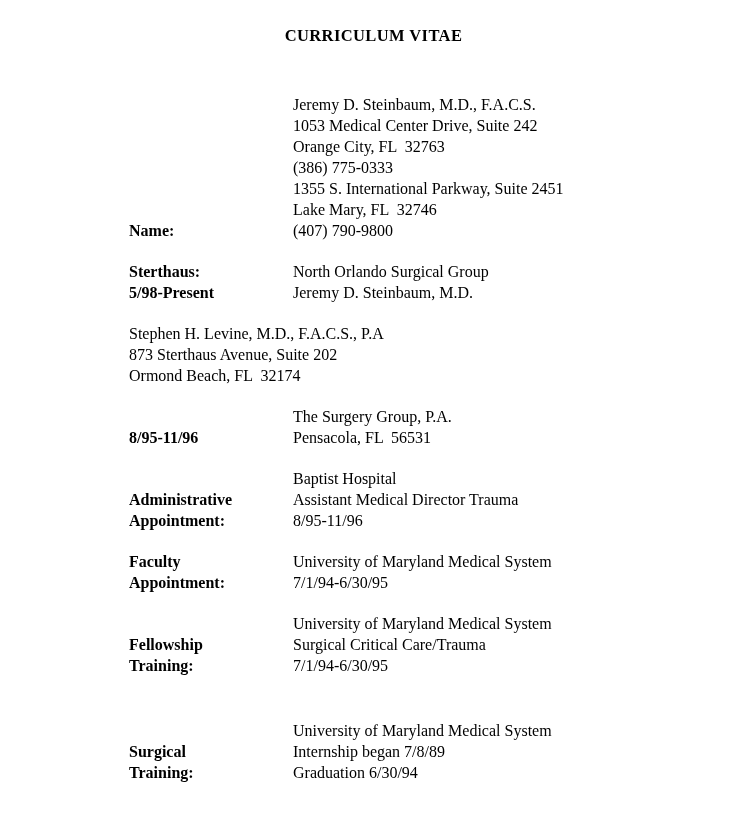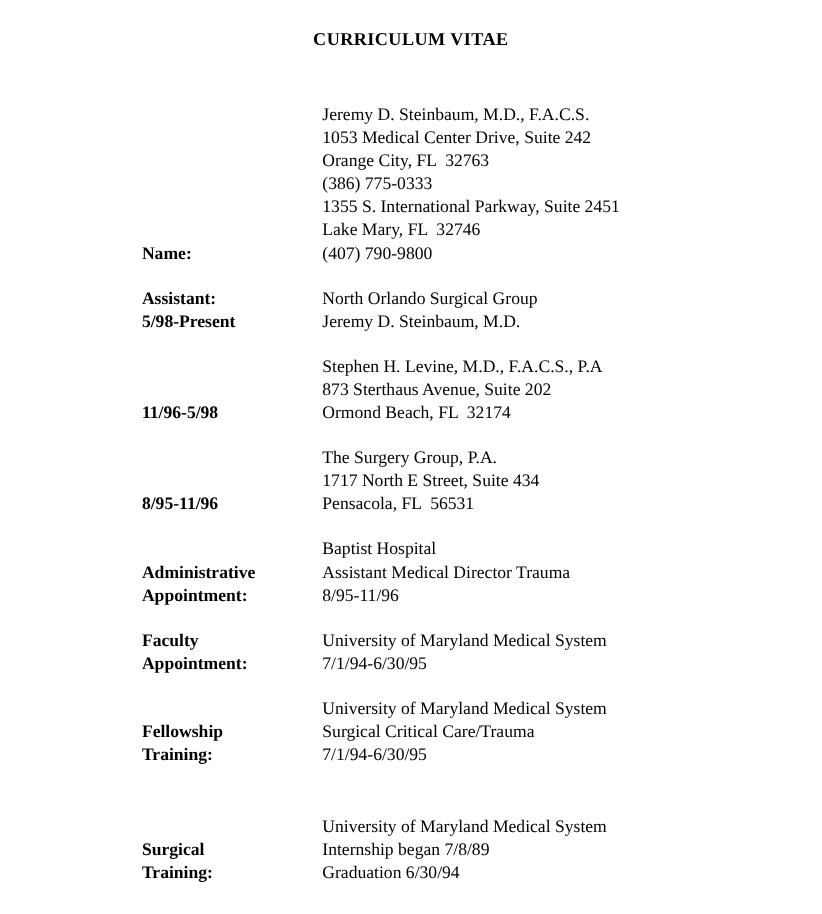--- a/index.html
+++ b/index.html
@@ -80,45 +80,41 @@
           <div class="line">1053 Medical Center Drive, Suite 242</div>
           <div class="line">Orange City, FL  32763</div>
           <div class="line">(386) 775-0333</div>
           <div class="line">1355 S. International Parkway, Suite 2451</div>
           <div class="line">Lake Mary, FL  32746</div>
           <div class="line">(407) 790-9800</div>
         </div>
       </div>
       <div class="section">
         <div class="label-col">
-          <div class="line">Assistant:</div>
+          <div class="line">Sterthaus:</div>
           <div class="line">5/98-Present</div>
         </div>
         <div class="value-col">
           <div class="line">North Orlando Surgical Group</div>
           <div class="line">Jeremy D. Steinbaum, M.D.</div>
         </div>
       </div>
       <div class="section">
-        <div class="label-col">
-          <div class="line">11/96-5/98</div>
-        </div>
         <div class="value-col">
           <div class="line">Stephen H. Levine, M.D., F.A.C.S., P.A</div>
           <div class="line">873 Sterthaus Avenue, Suite 202</div>
           <div class="line">Ormond Beach, FL  32174</div>
         </div>
       </div>
       <div class="section">
         <div class="label-col">
           <div class="line">8/95-11/96</div>
         </div>
         <div class="value-col">
           <div class="line">The Surgery Group, P.A.</div>
-          <div class="line">1717 North E Street, Suite 434</div>
           <div class="line">Pensacola, FL  56531</div>
         </div>
       </div>
       <div class="section">
         <div class="label-col">
           <div class="line">Administrative</div>
           <div class="line">Appointment:</div>
         </div>
         <div class="value-col">
           <div class="line">Baptist Hospital</div>

